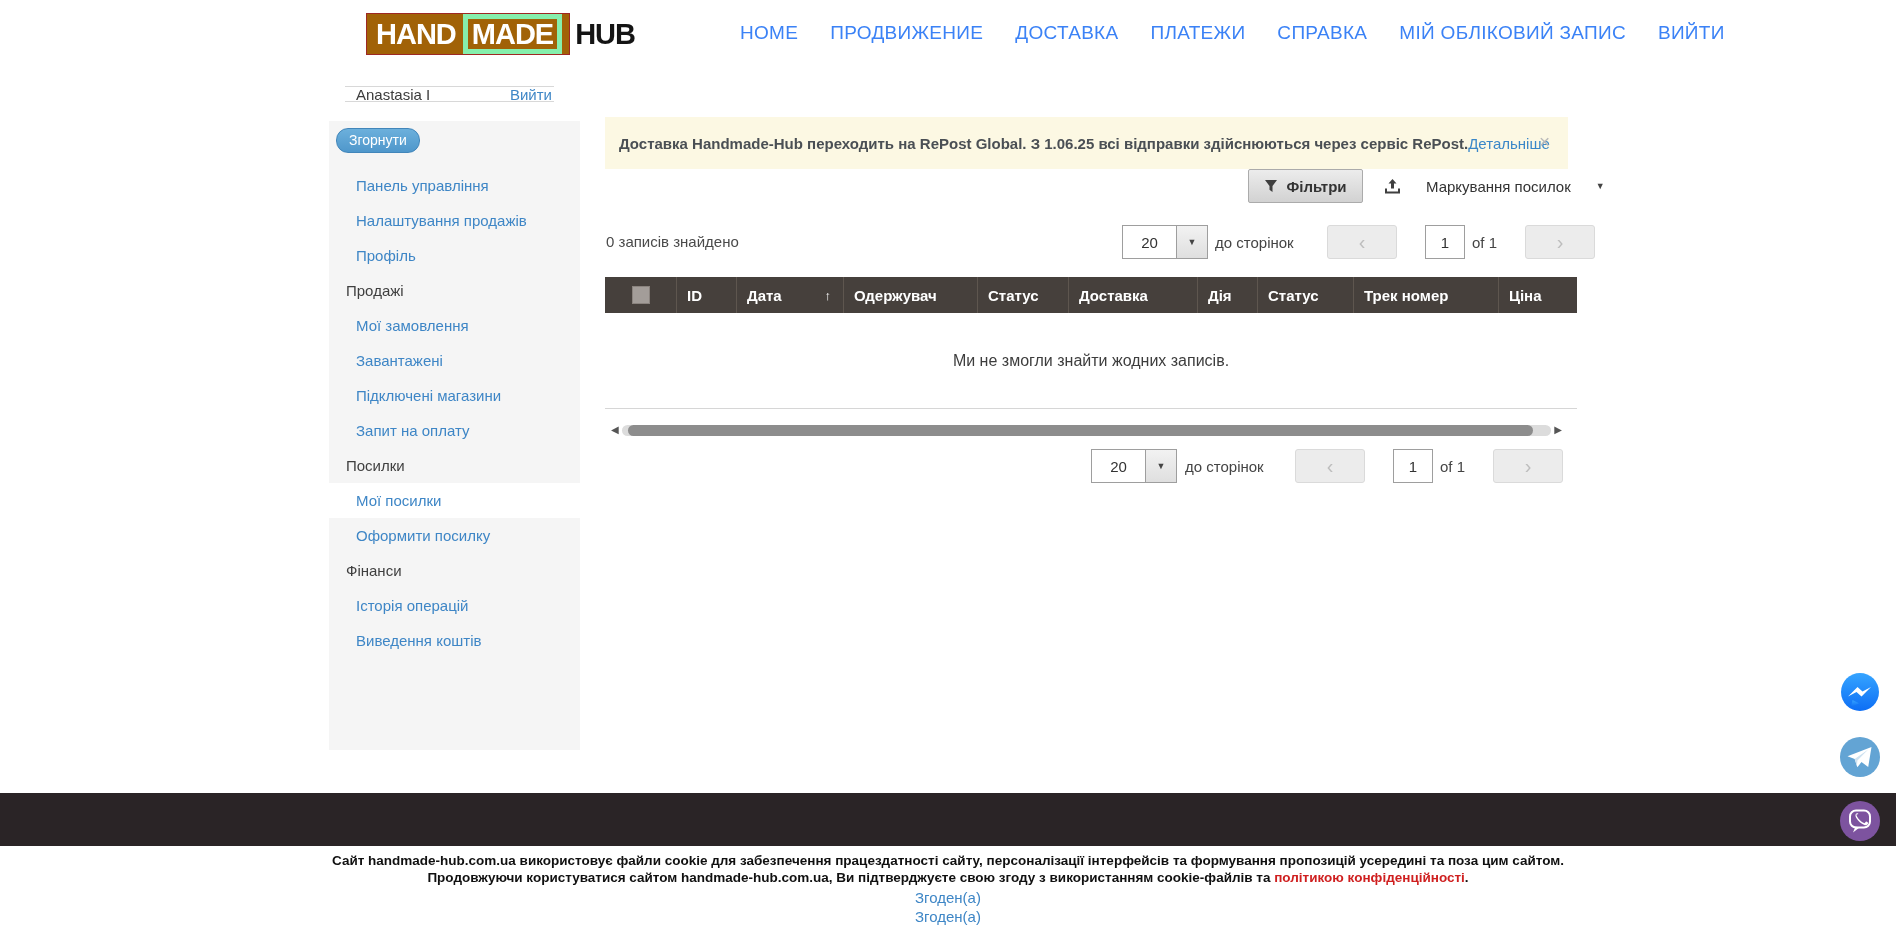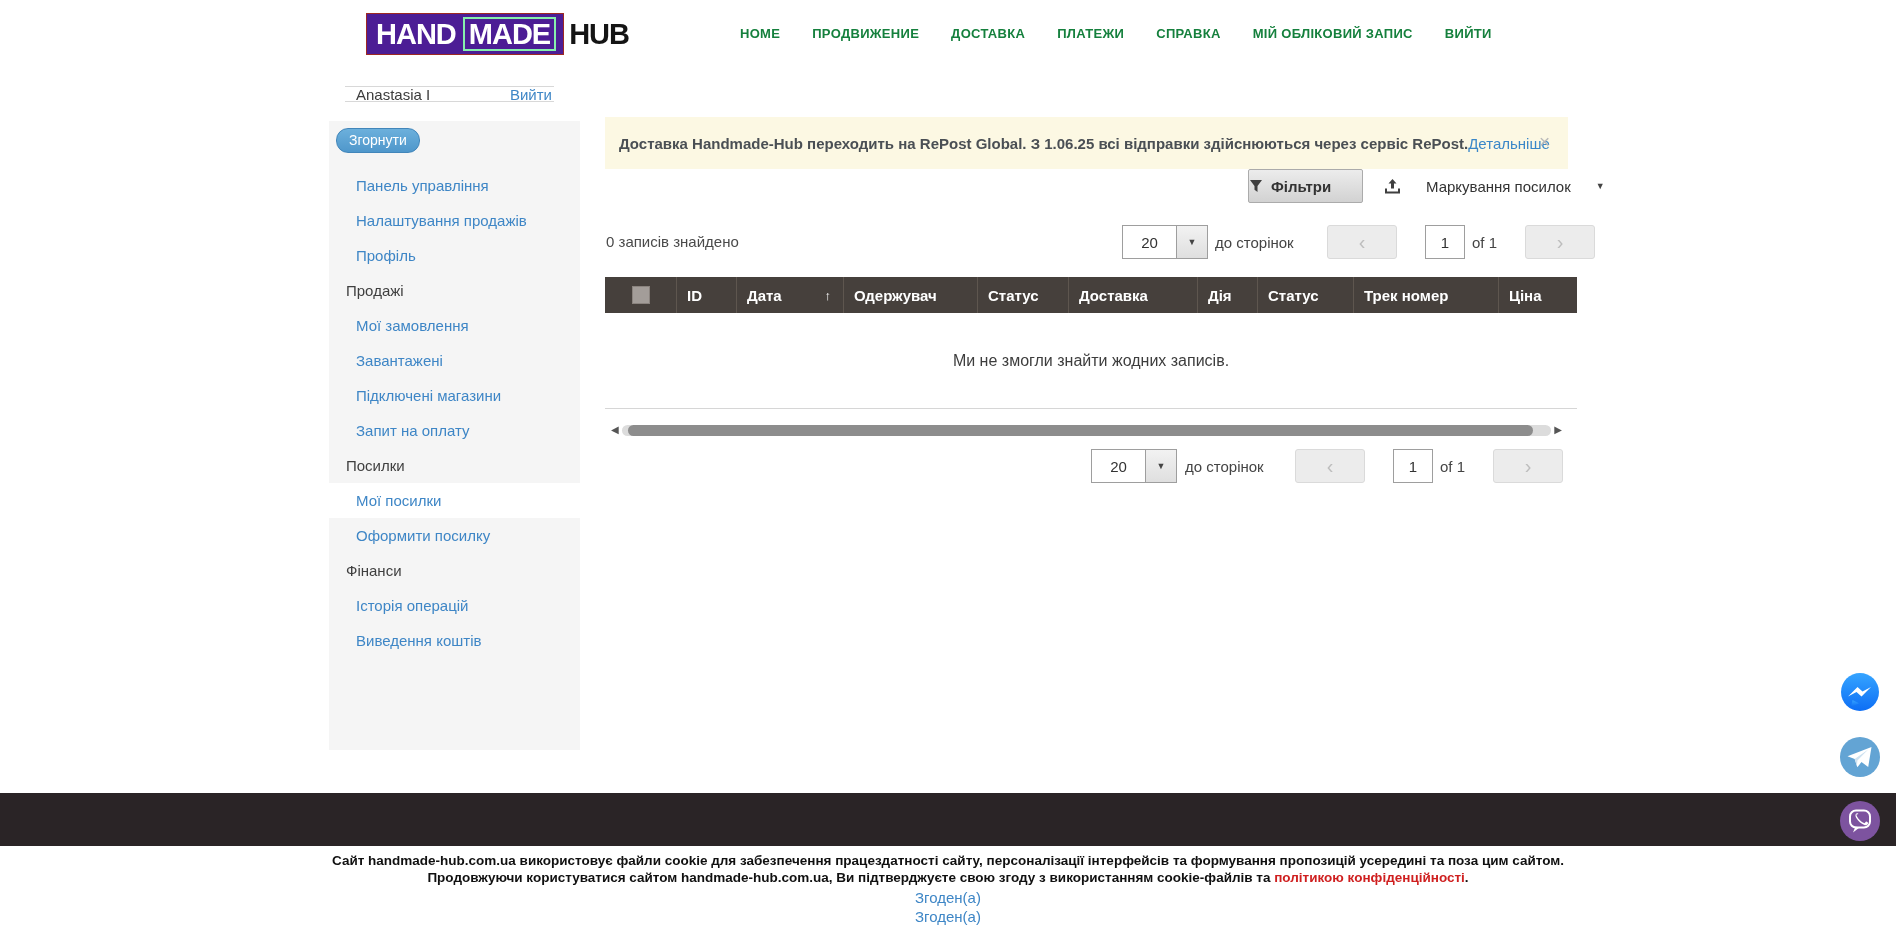--- a/index.html
+++ b/index.html
@@ -2,29 +2,29 @@
 <html><head>
 <meta charset="utf-8">
 <style>
   * { margin:0; padding:0; box-sizing:border-box; }
   body { background:#ffffff; font-family:"Liberation Sans","DejaVu Sans",sans-serif; }
   #page { position:relative; width:1896px; height:937px; background:#ffffff; overflow:hidden; }
 
   
   .logo { position:absolute; left:366px; top:13px; height:42px; display:flex; align-items:center;
           font-stretch:condensed; font-weight:bold; }
-  .logo-red { display:flex; align-items:center; background:#4c1d95; border:1px solid #9e2823;
+  .logo-red { display:flex; align-items:center; background:#a16207; border:1px solid #9e2823;
               height:42px; padding:0 7px 0 9px; }
   .logo-hand { color:#ffffff; font-size:29px; letter-spacing:-1px; }
-  .logo-made { color:#ffffff; font-size:29px; letter-spacing:-1px; border:2px solid #86efac;
+  .logo-made { color:#ffffff; font-size:29px; letter-spacing:-1px; border:5px solid #86efac;
                padding:0 4px; margin-left:7px; line-height:1.05; }
   .logo-hub { color:#141414; font-size:29px; letter-spacing:-1px; margin-left:5px; }
 
   .topnav { position:absolute; left:740px; top:0; height:66px; display:flex; align-items:center; gap:32px; }
-  .topnav .nav-item { font-size:13px; font-weight:bold; color:#15803d; letter-spacing:.3px;
+  .topnav .nav-item { font-size:19px; font-weight:normal; color:#3b82f6; letter-spacing:.3px;
                       font-stretch:condensed; cursor:pointer; white-space:nowrap; }
 
   
   .user-row { position:absolute; left:345px; top:86px; width:209px; height:16px;
               border-top:1px solid #d8d8d8; border-bottom:1px solid #d8d8d8;
               display:flex; align-items:center; justify-content:space-between; padding:0 2px 0 11px;gap:28px; }
   .user-name { font-size:15px; color:#3c3c3c; }
   .user-logout { font-size:15px; color:#3e86c6; cursor:pointer; }
 
   
@@ -40,21 +40,21 @@
   
   .banner { position:absolute; left:605px; top:117px; width:963px; height:52px; background:#fcf8e3;
             display:flex; align-items:center; padding:0 14px; }
   .banner-text { font-size:15px; color:#4a4f54;font-weight:bold; }
   .banner-link { font-size:15px; color:#3a87c8; cursor:pointer; }
   .banner-close { position:absolute; right:18px; top:14px; font-size:19px; color:#b9b9b9; cursor:pointer; }
 
   
   .btn-filters { position:absolute; left:1248px; top:169px; width:115px; height:34px;
                  background:linear-gradient(#ececec,#d2d2d2); border:1px solid #ababab; border-radius:2px;
-                 display:flex; align-items:center; gap:8px; cursor:pointer; }
+                 display:flex; align-items:center; justify-content:center; gap:8px; cursor:pointer; }
   .btn-filters span { font-size:15px; font-weight:bold; color:#333333; }
   .marking { position:absolute; left:1384px; top:169px; height:34px; display:flex; align-items:center; gap:25px; cursor:pointer; }
   .marking span.lbl { font-size:15px; color:#333333; }
   .caret { font-size:9px; color:#444444; }
 
   
   .results-count { position:absolute; left:606px; top:233px; font-size:15px; color:#4a4a4a; }
 
   .pg-select { position:absolute; width:86px; height:34px; border:1px solid #9e9e9e; background:#ffffff;
                display:flex; cursor:pointer; }

